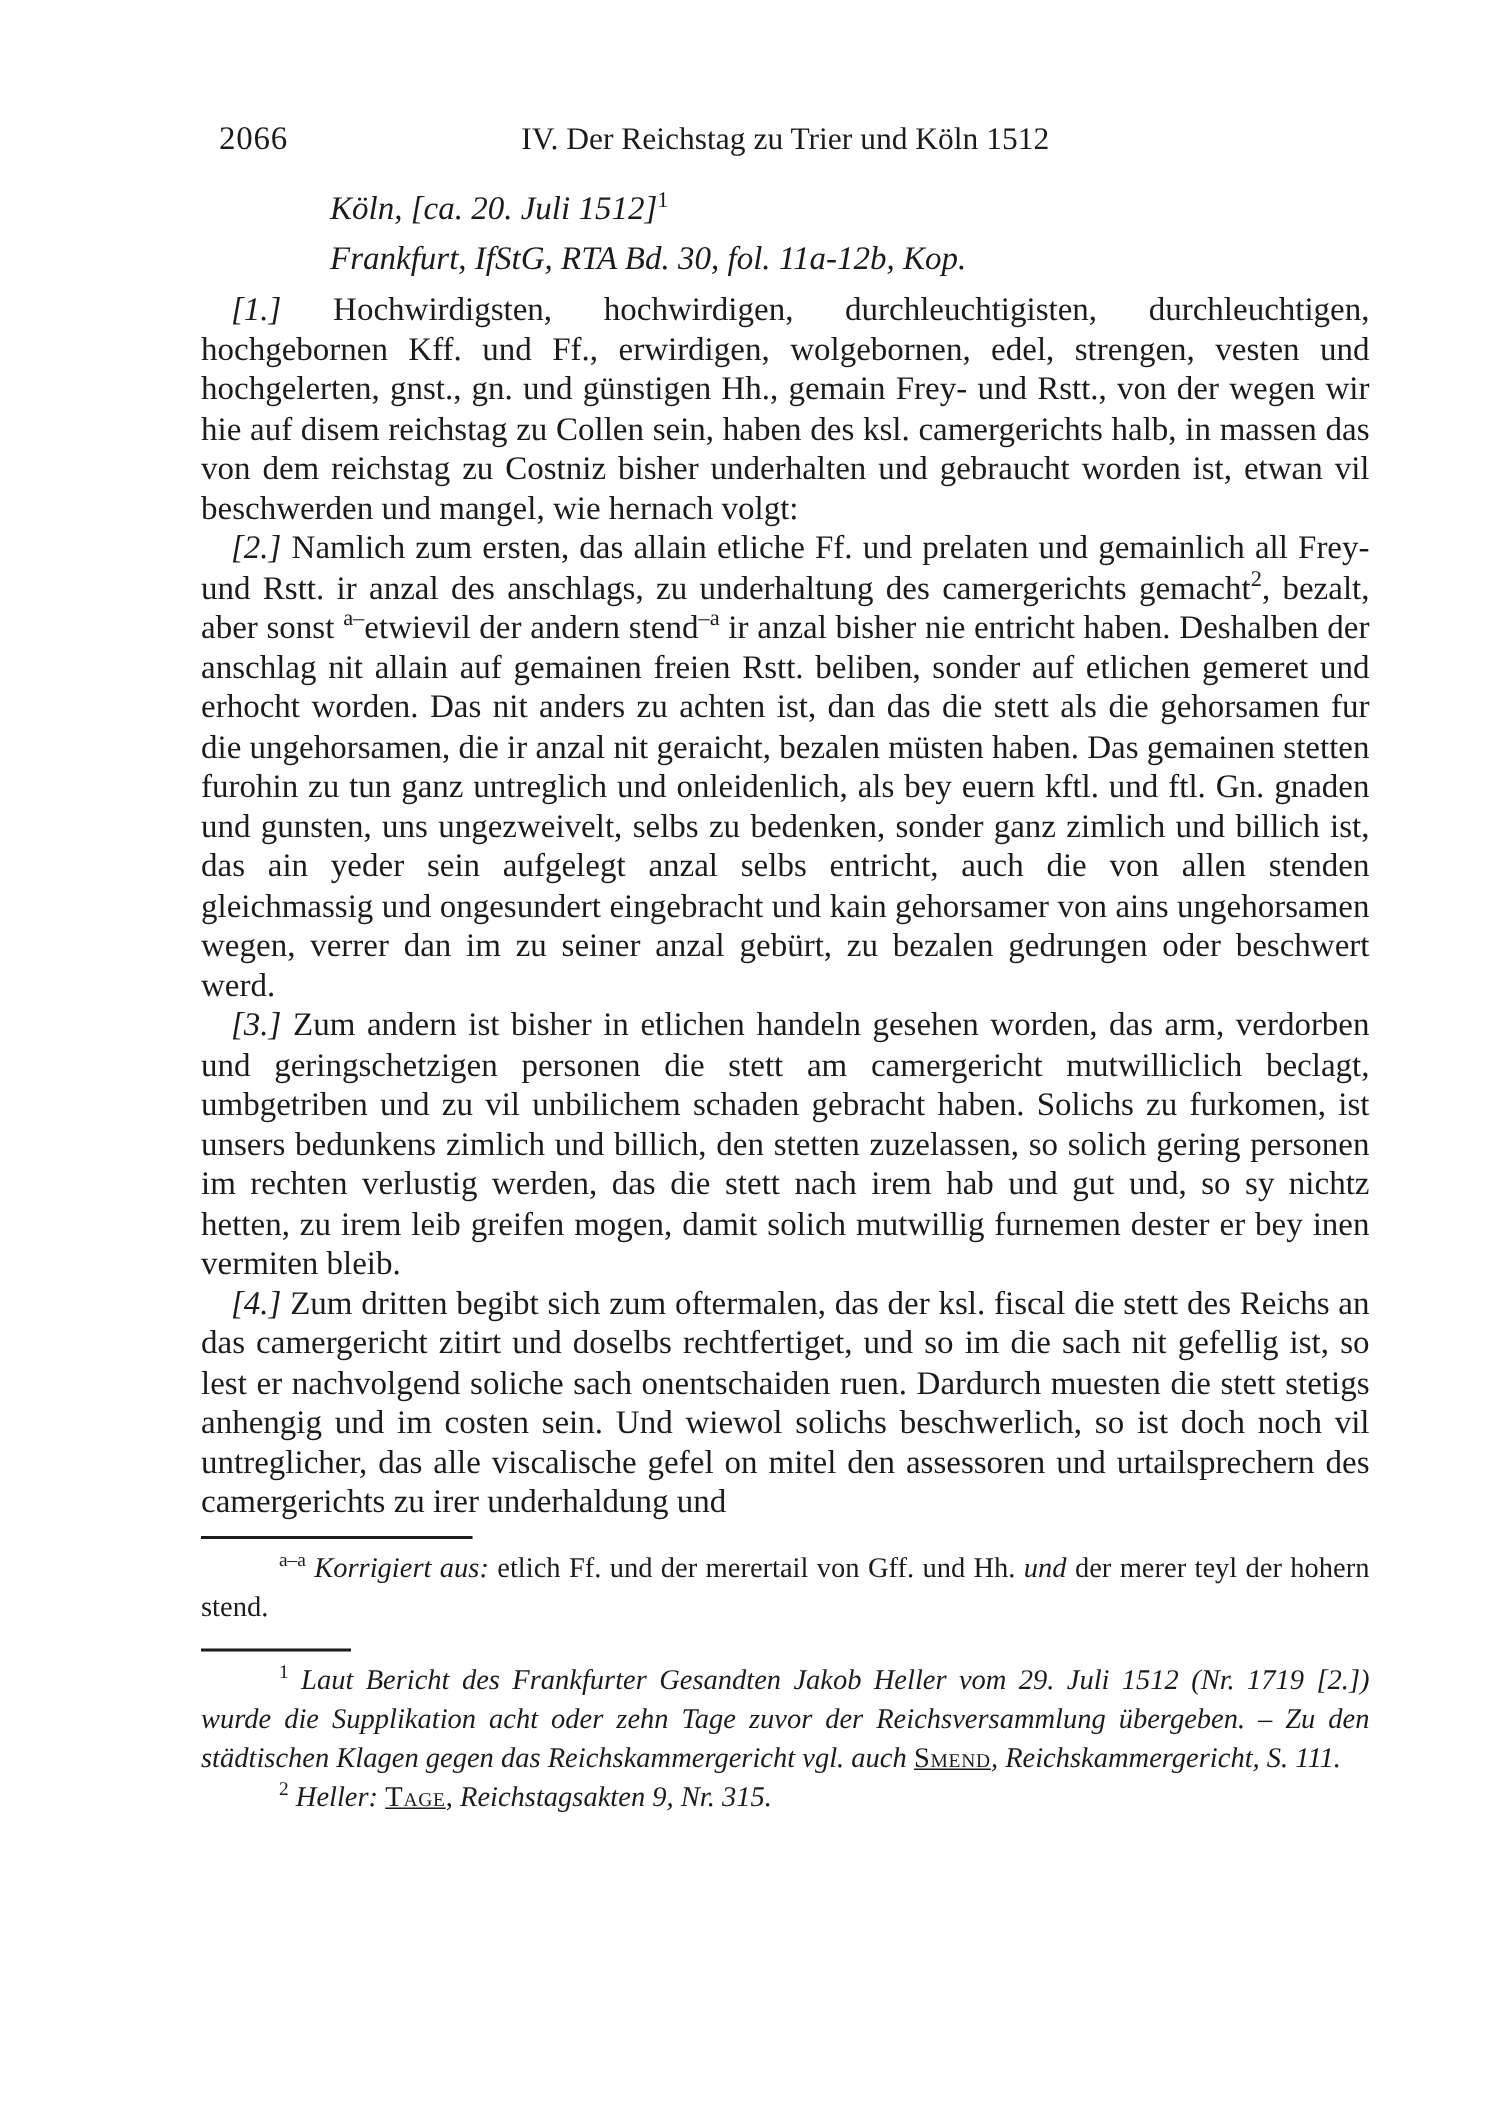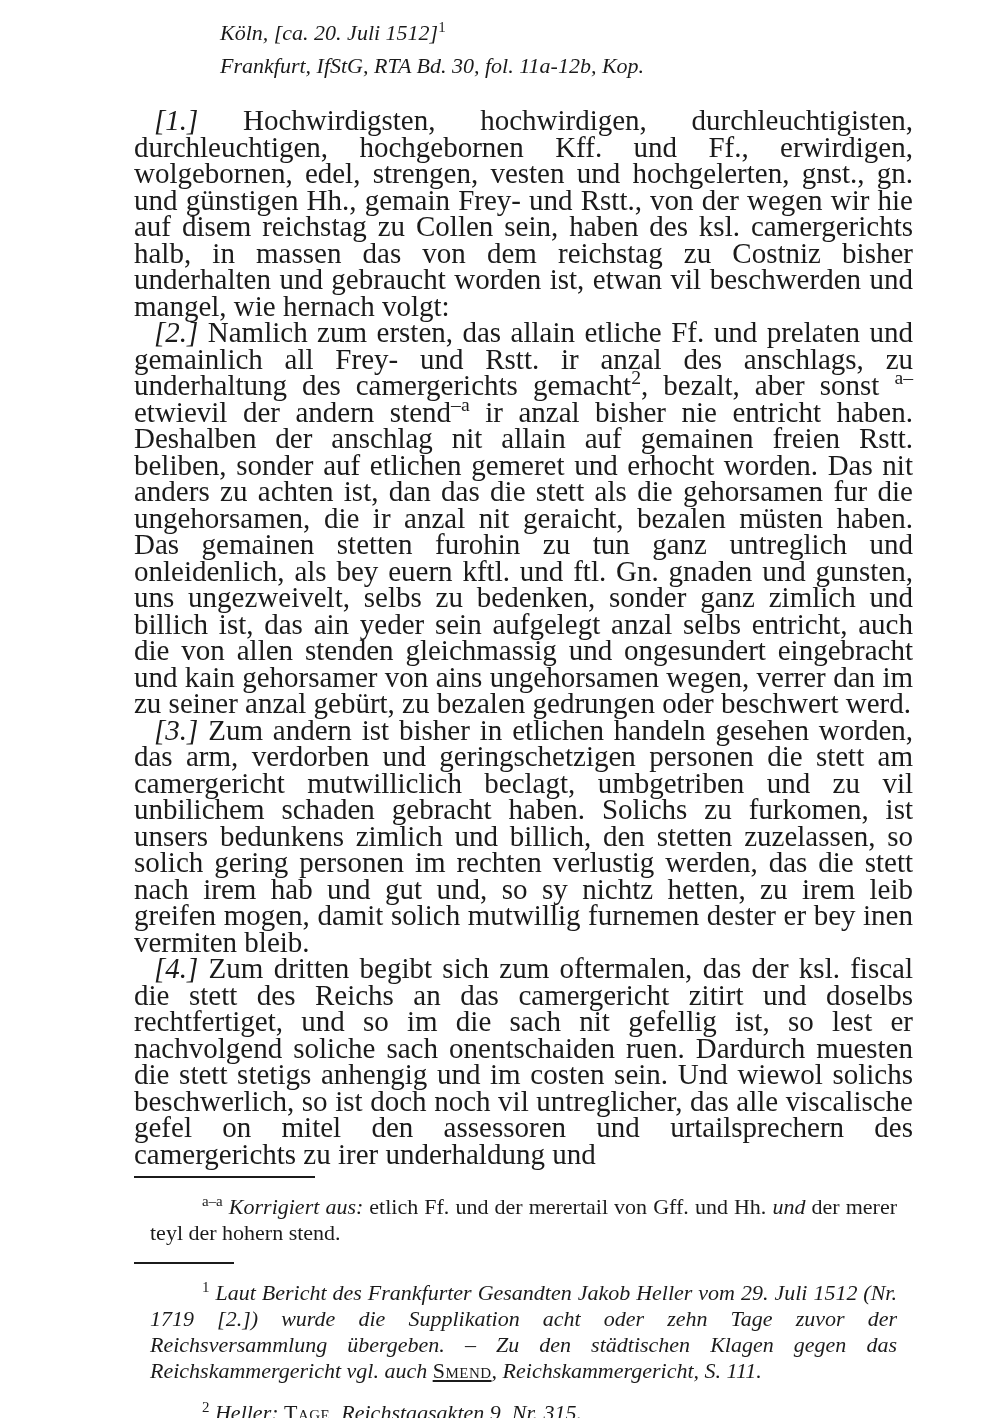--- a/index.html
+++ b/index.html
@@ -26,43 +26,47 @@
     height:28px;
     font-size:22px;
     line-height:28px;
   }
   .page-num { position:absolute; left:12px; top:0; letter-spacing:0.5px; }
   .run-head { display:block; text-align:center; font-size:21px; }
   
   .heading { margin-top:16px; margin-left:86px; font-style:italic; font-size:22px; line-height:33px; }
   .head-line { margin:0; }
   
-  .body-text { margin-top:25px; font-size:29px; line-height:26.5px; text-align:justify; }
+  .body-text { margin-top:5px; font-size:22px; line-height:26.5px; text-align:justify; }
   .para { margin:0; text-indent:20px; }
   
   .apparatus { margin-top:9px; }
   .rule { height:2px; background:var(--ink); }
   .rule-long { width:181px; margin:0 0 7px 0; }
   .rule-short { width:100px; margin:14px 0 7px 0; }
   .app-note, .footnote {
-    margin:16px; font-size:22px; line-height:26px;
+    margin:0; font-size:19px; line-height:26px;
     text-align:justify; text-indent:52px;
   }
   .footnote { font-style:normal; }
   .i  { font-style:italic; }
   .n  { font-style:normal; }
   .sc { font-variant:small-caps; font-style:normal; letter-spacing:0.5px;text-decoration:underline; }
   sup { font-size:0.68em; line-height:0; vertical-align:super; font-style:normal; }
 </style>
 </head>
 <body>
 
 <div class="page">
   <div class="column">
 
+    <div class="runhead-row">
+      <span class="page-num">2066</span>
+      <span class="run-head">IV. Der Reichstag zu Trier und Köln 1512</span>
+    </div>
 
     <div class="heading">
       <p class="head-line"><span class="i">Köln, [ca. 20. Juli 1512]</span><sup>1</sup></p>
       <p class="head-line"><span class="i">Frankfurt, IfStG, RTA Bd. 30, fol. 11a-12b, Kop.</span></p>
     </div>
 
     <div class="body-text">
       <p class="para"><span class="i">[1.] </span><span class="n">Hochwirdigsten, hochwirdigen, durchleuchtigisten, durchleuchtigen, hochgebornen Kff. und Ff., erwirdigen, wolgebornen, edel, strengen, vesten und hochgelerten, gnst., gn. und günstigen Hh., gemain Frey- und Rstt., von der wegen wir hie auf disem reichstag zu Collen sein, haben des ksl. camergerichts halb, in massen das von dem reichstag zu Costniz bisher underhalten und gebraucht worden ist, etwan vil beschwerden und mangel, wie hernach volgt:</span></p>
       <p class="para"><span class="i">[2.] </span><span class="n">Namlich zum ersten, das allain etliche Ff. und prelaten und gemainlich all Frey- und Rstt. ir anzal des anschlags, zu underhaltung des camergerichts gemacht</span><sup>2</sup><span class="n">, bezalt, aber sonst </span><sup>a–</sup><span class="n">etwievil der andern stend</span><sup>–a</sup><span class="n"> ir anzal bisher nie entricht haben. Deshalben der anschlag nit allain auf gemainen freien Rstt. beliben, sonder auf etlichen gemeret und erhocht worden. Das nit anders zu achten ist, dan das die stett als die gehorsamen fur die ungehorsamen, die ir anzal nit geraicht, bezalen müsten haben. Das gemainen stetten furohin zu tun ganz untreglich und onleidenlich, als bey euern kftl. und ftl. Gn. gnaden und gunsten, uns ungezweivelt, selbs zu bedenken, sonder ganz zimlich und billich ist, das ain yeder sein aufgelegt anzal selbs entricht, auch die von allen stenden gleichmassig und ongesundert eingebracht und kain gehorsamer von ains ungehorsamen wegen, verrer dan im zu seiner anzal gebürt, zu bezalen gedrungen oder beschwert werd.</span></p>
       <p class="para"><span class="i">[3.] </span><span class="n">Zum andern ist bisher in etlichen handeln gesehen worden, das arm, verdorben und geringschetzigen personen die stett am camergericht mutwilliclich beclagt, umbgetriben und zu vil unbilichem schaden gebracht haben. Solichs zu furkomen, ist unsers bedunkens zimlich und billich, den stetten zuzelassen, so solich gering personen im rechten verlustig werden, das die stett nach irem hab und gut und, so sy nichtz hetten, zu irem leib greifen mogen, damit solich mutwillig furnemen dester er bey inen vermiten bleib.</span></p>

